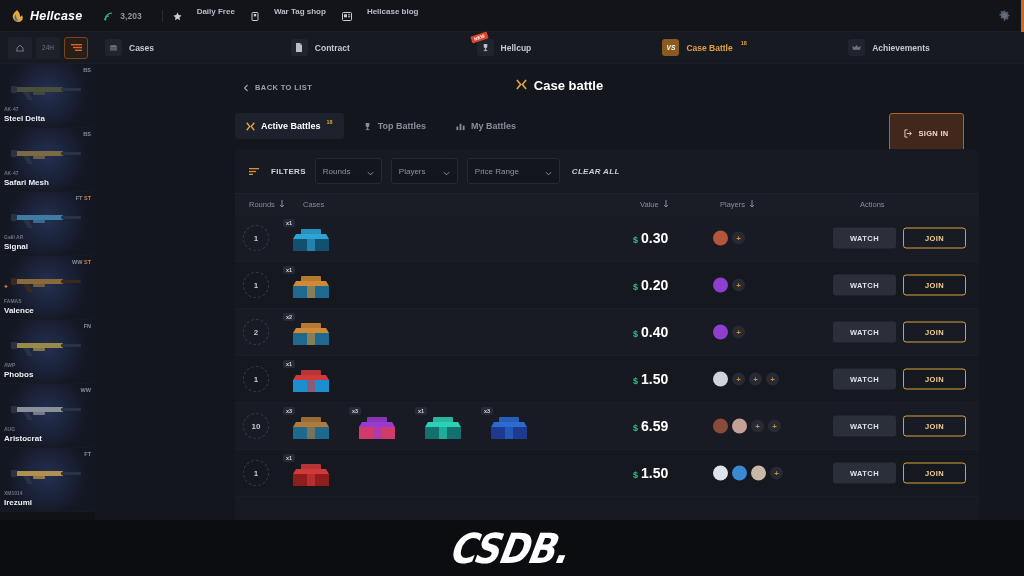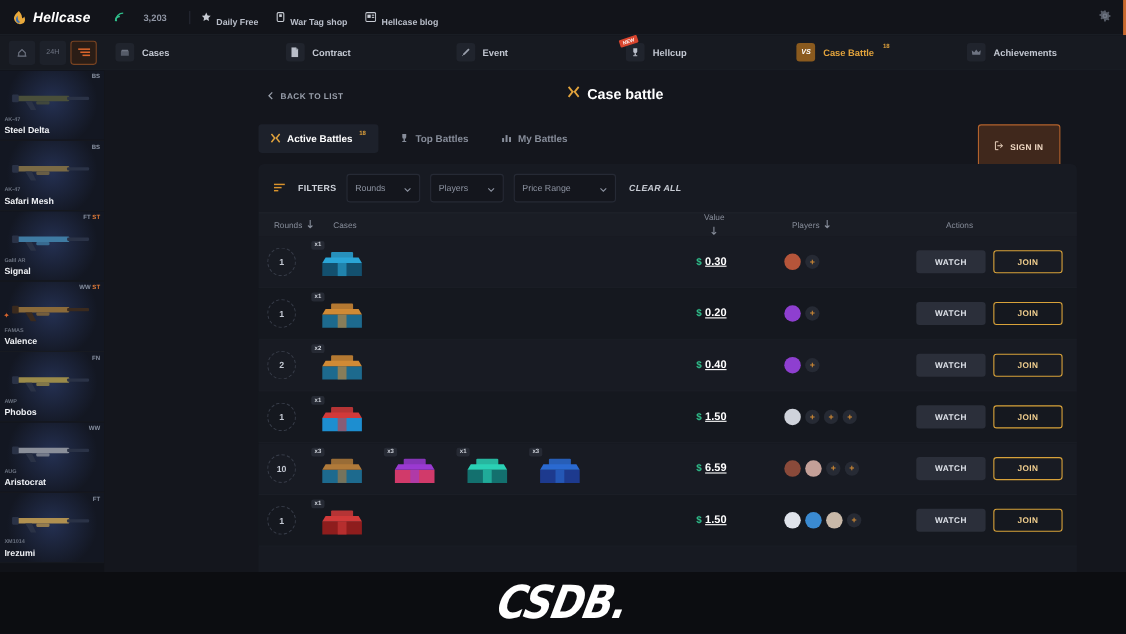--- a/index.html
+++ b/index.html
@@ -19,24 +19,24 @@
     padding: 0 10px;
     border-bottom: 1px solid #1b1e26;
     position: relative;
   }
   .logo { display: flex; align-items: center; gap: 5px; margin-right: 22px; }
   .logo-mark { width: 15px; height: 14px; position: relative; }
   .logo-text {
     font-size: 12.5px; font-weight: bold; font-style: italic;
     color: #ffffff; letter-spacing: .2px;
   }
-  .online { display: flex; align-items: center; gap: 17px; margin-right: 10px; }
+  .online { display: flex; align-items: center; gap: 7px; margin-right: 10px; }
   .online-num { font-size: 8.5px; color: #8f95a3; font-weight: bold; }
   .tb-sep { width: 1px; height: 12px; background: #262a34; margin: 0 10px; }
-  .tb-link { display: flex; align-items: flex-end; gap: 5px; margin-right: 16px; }
+  .tb-link { display: flex; align-items: flex-start; gap: 15px; margin-right: 16px; }
   .tb-link-label { font-size: 8px; color: #b9bec9; font-weight: bold; }
   .gear { position: absolute; right: 14px; top: 50%; transform: translateY(-50%); }
   .accent-edge { position: absolute; right: 0; top: 0; width: 3px; height: 32px; background: #c96a2e; }
 
   
   .navbar {
     height: 32px; background: #171a21;
     display: flex; align-items: center;
     border-bottom: 1px solid #1b1e26;
     position: relative;
@@ -172,21 +172,21 @@
   }
 
   .thead {
     height: 22px; background: #1a1d25;
     display: flex; align-items: center; position: relative;
     border-top: 1px solid #20232c;
   }
   .th { font-size: 7.5px; color: #878d9a; display: flex; align-items: center; gap: 4px; position: absolute; }
   .th-rounds { left: 14px; }
   .th-cases { left: 68px; }
-  .th-value { left: 405px; flex-direction: column; }
+  .th-value { left: 405px; }
   .th-players { left: 485px; }
   .th-actions { left: 625px; }
 
   .rows { position: relative; }
   .row {
     height: 47px; position: relative;
     border-bottom: 1px solid #1b1e26;
   }
   .row:nth-child(odd) { background: #181b23; }
   .row:nth-child(even) { background: #15181f; }
@@ -204,21 +204,21 @@
     background: #262a34; color: #cfd3db;
     font-size: 5.5px; font-weight: bold;
     padding: 1px 3px; border-radius: 2px;
   }
   .case-img { position: absolute; left: 6px; top: 6px; width: 44px; height: 30px; }
   .value {
     position: absolute; left: 398px; top: 50%; transform: translateY(-50%);
     display: flex; align-items: baseline; gap: 3px;
   }
   .value-cur { font-size: 9px; color: #2fbd8a; font-weight: bold; }
-  .value-num { font-size: 10px; color: #ffffff; font-weight: bold; text-decoration: underline; }
+  .value-num { font-size: 14px; color: #ffffff; font-weight: bold; }
   .players { position: absolute; left: 478px; top: 50%; transform: translateY(-50%); display: flex; align-items: center; gap: 4px; }
   .av { width: 15px; height: 15px; border-radius: 50%; overflow: hidden; position: relative; }
   .slot {
     width: 13px; height: 13px; border-radius: 50%;
     background: #262a34; color: #d08a35;
     display: flex; align-items: center; justify-content: center;
     font-size: 8px; font-weight: bold; line-height: 1;
   }
   .actions { position: absolute; right: 13px; top: 50%; transform: translateY(-50%); display: flex; gap: 7px; }
   .btn-watch {
@@ -341,29 +341,20 @@
         <span class="nav-lb">Cases</span>
       </div>
       <div class="nav-item">
         <span class="nav-ic">
           <svg width="8" height="9" viewBox="0 0 8 9">
               <path d="M1 0h4l2 2v7H1z" fill="#b9bec9"></path>
               <path d="M5 0l2 2H5z" fill="#80868f"></path>
             </svg>
         </span>
         <span class="nav-lb">Contract</span>
-      </div>
-      <div class="nav-item">
-        <span class="nav-ic">
-          <svg width="9" height="9" viewBox="0 0 10 10">
-              <path d="M7.5 1.2l1.3 1.3-5 5-1.8.5.5-1.8z" fill="#9aa0ac"></path>
-              <path d="M1.5 8.5l1-1" stroke="#9aa0ac" stroke-width="1"></path>
-            </svg>
-        </span>
-        <span class="nav-lb">Event</span>
       </div>
       <div class="nav-item">
         <span class="new-tag">NEW</span>
         <span class="nav-ic">
           <svg width="9" height="9" viewBox="0 0 10 10">
               <path d="M3 1h4v3a2 2 0 01-4 0z" fill="#b9bec9"></path>
               <rect x="4.3" y="6" width="1.4" height="2" fill="#b9bec9"></rect>
               <rect x="3" y="8" width="4" height="1" fill="#b9bec9"></rect>
             </svg>
         </span>

